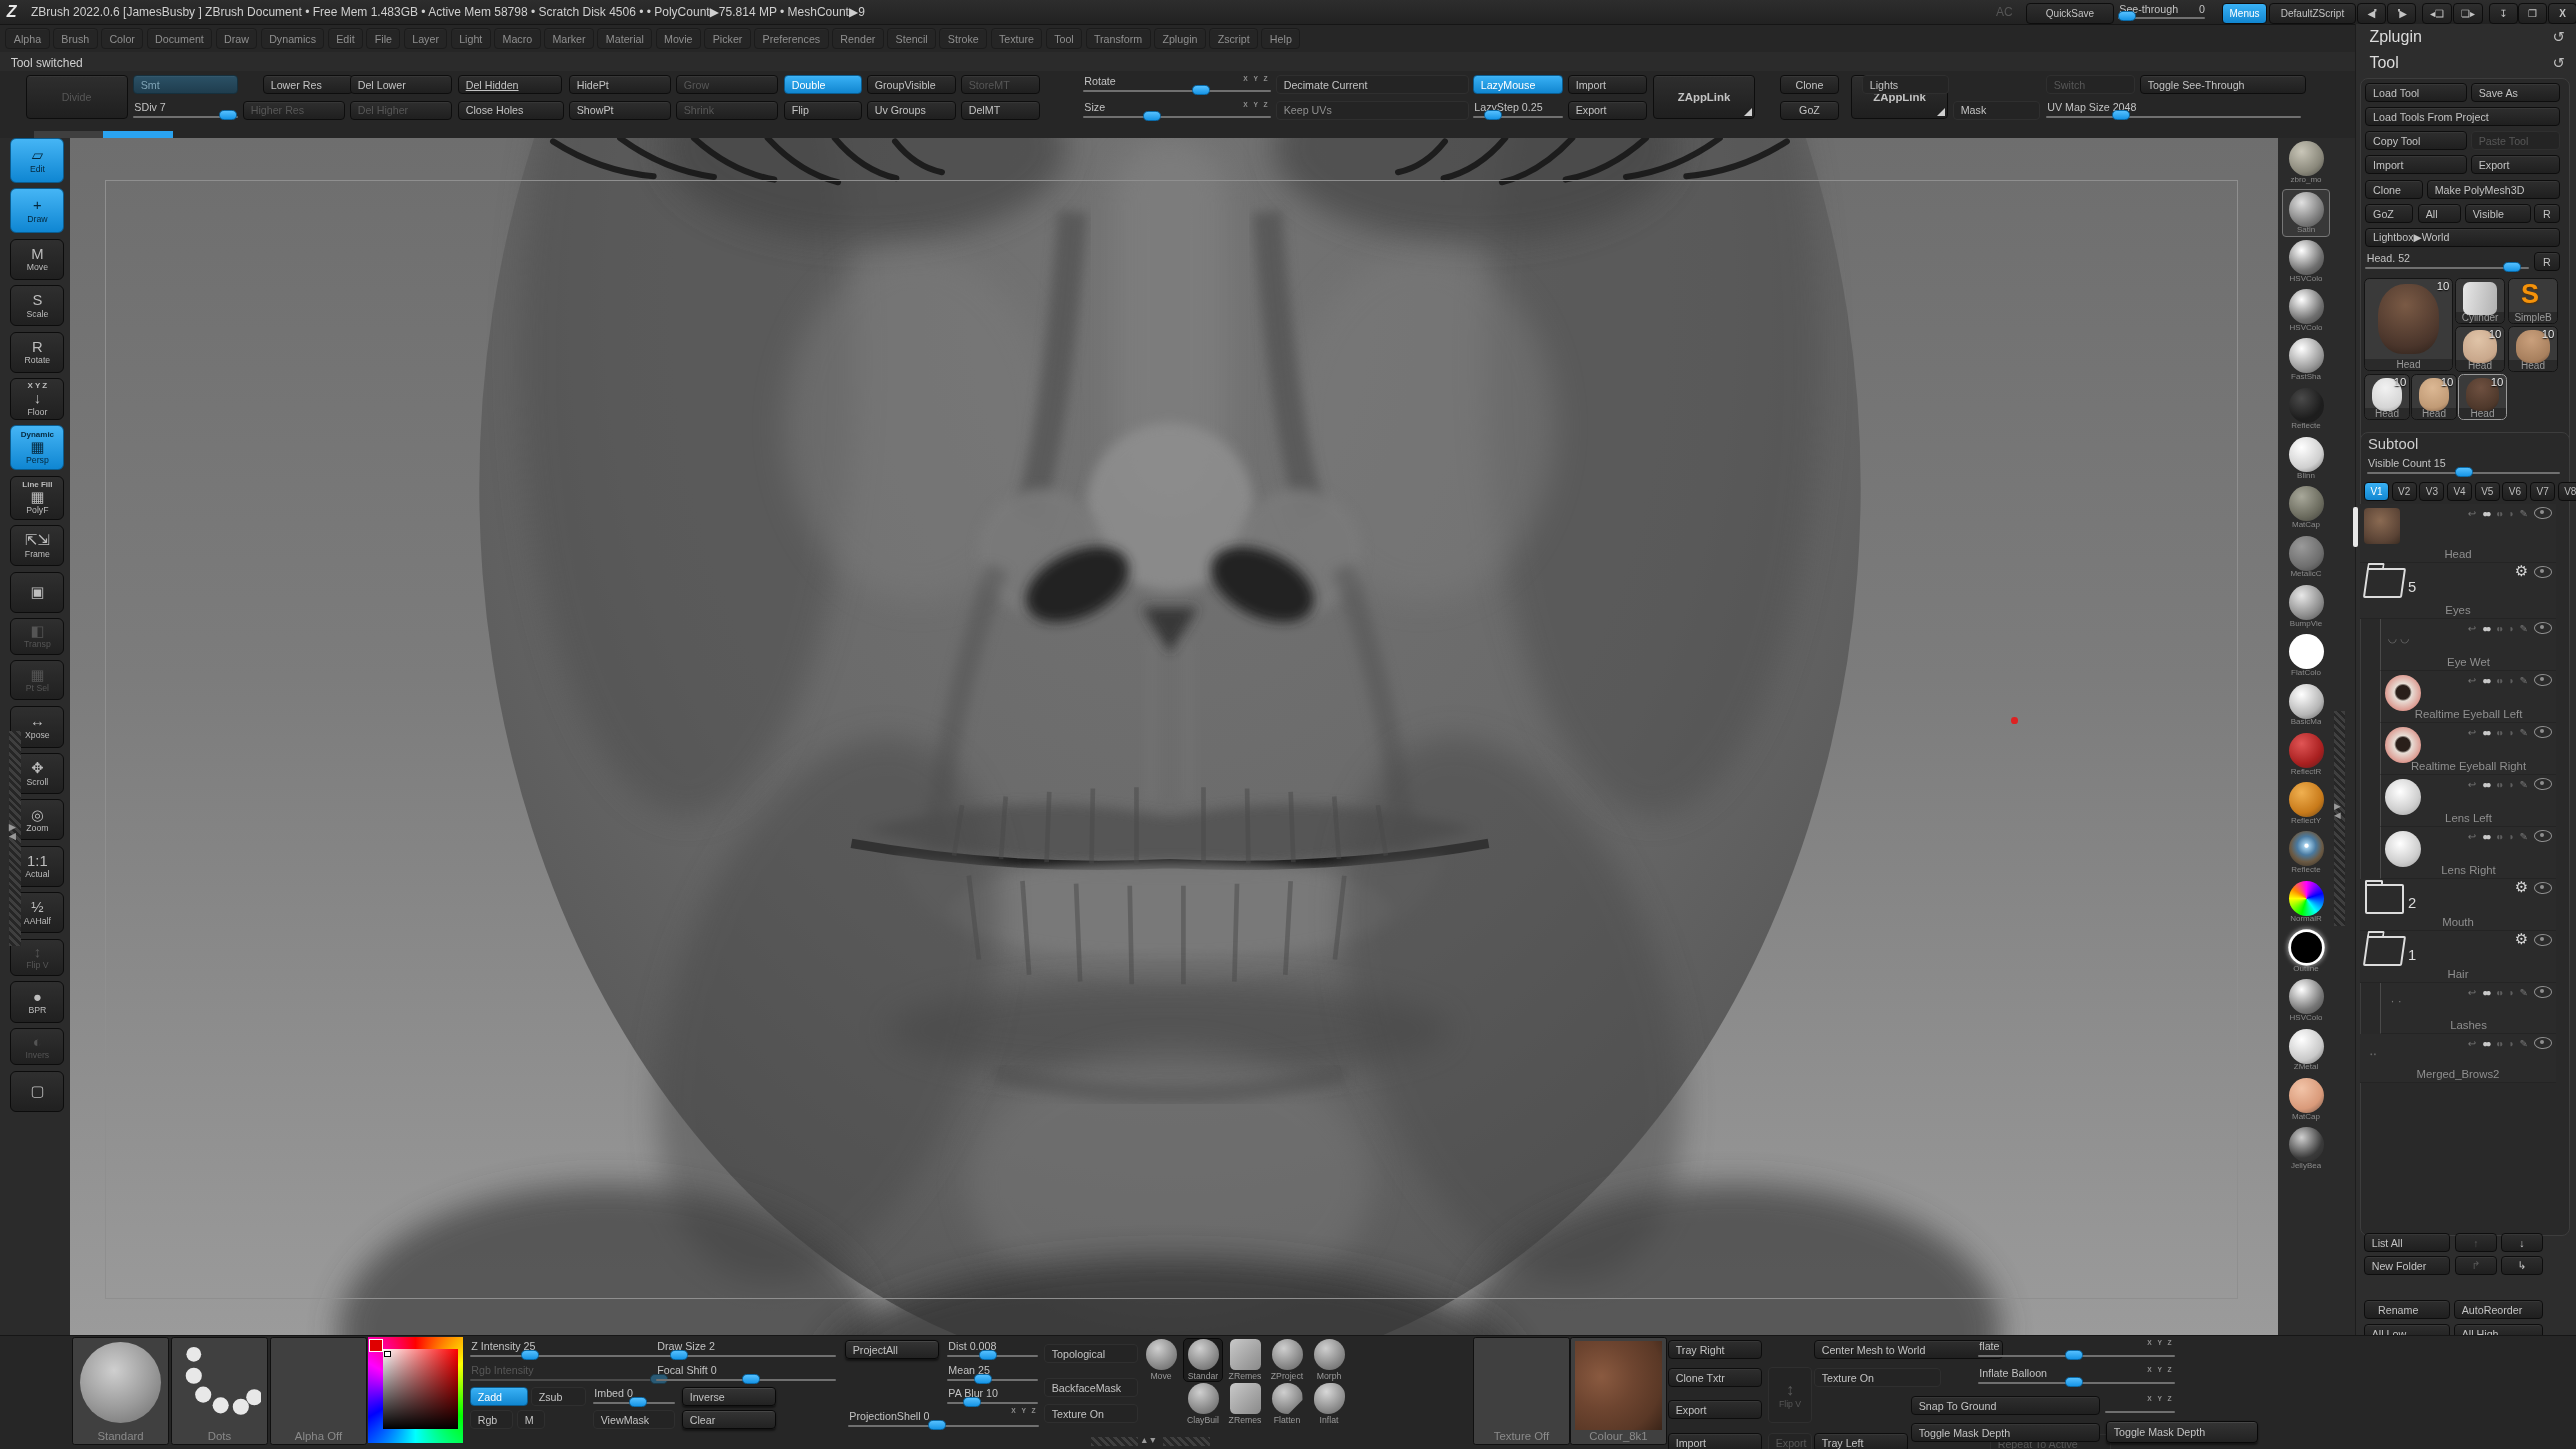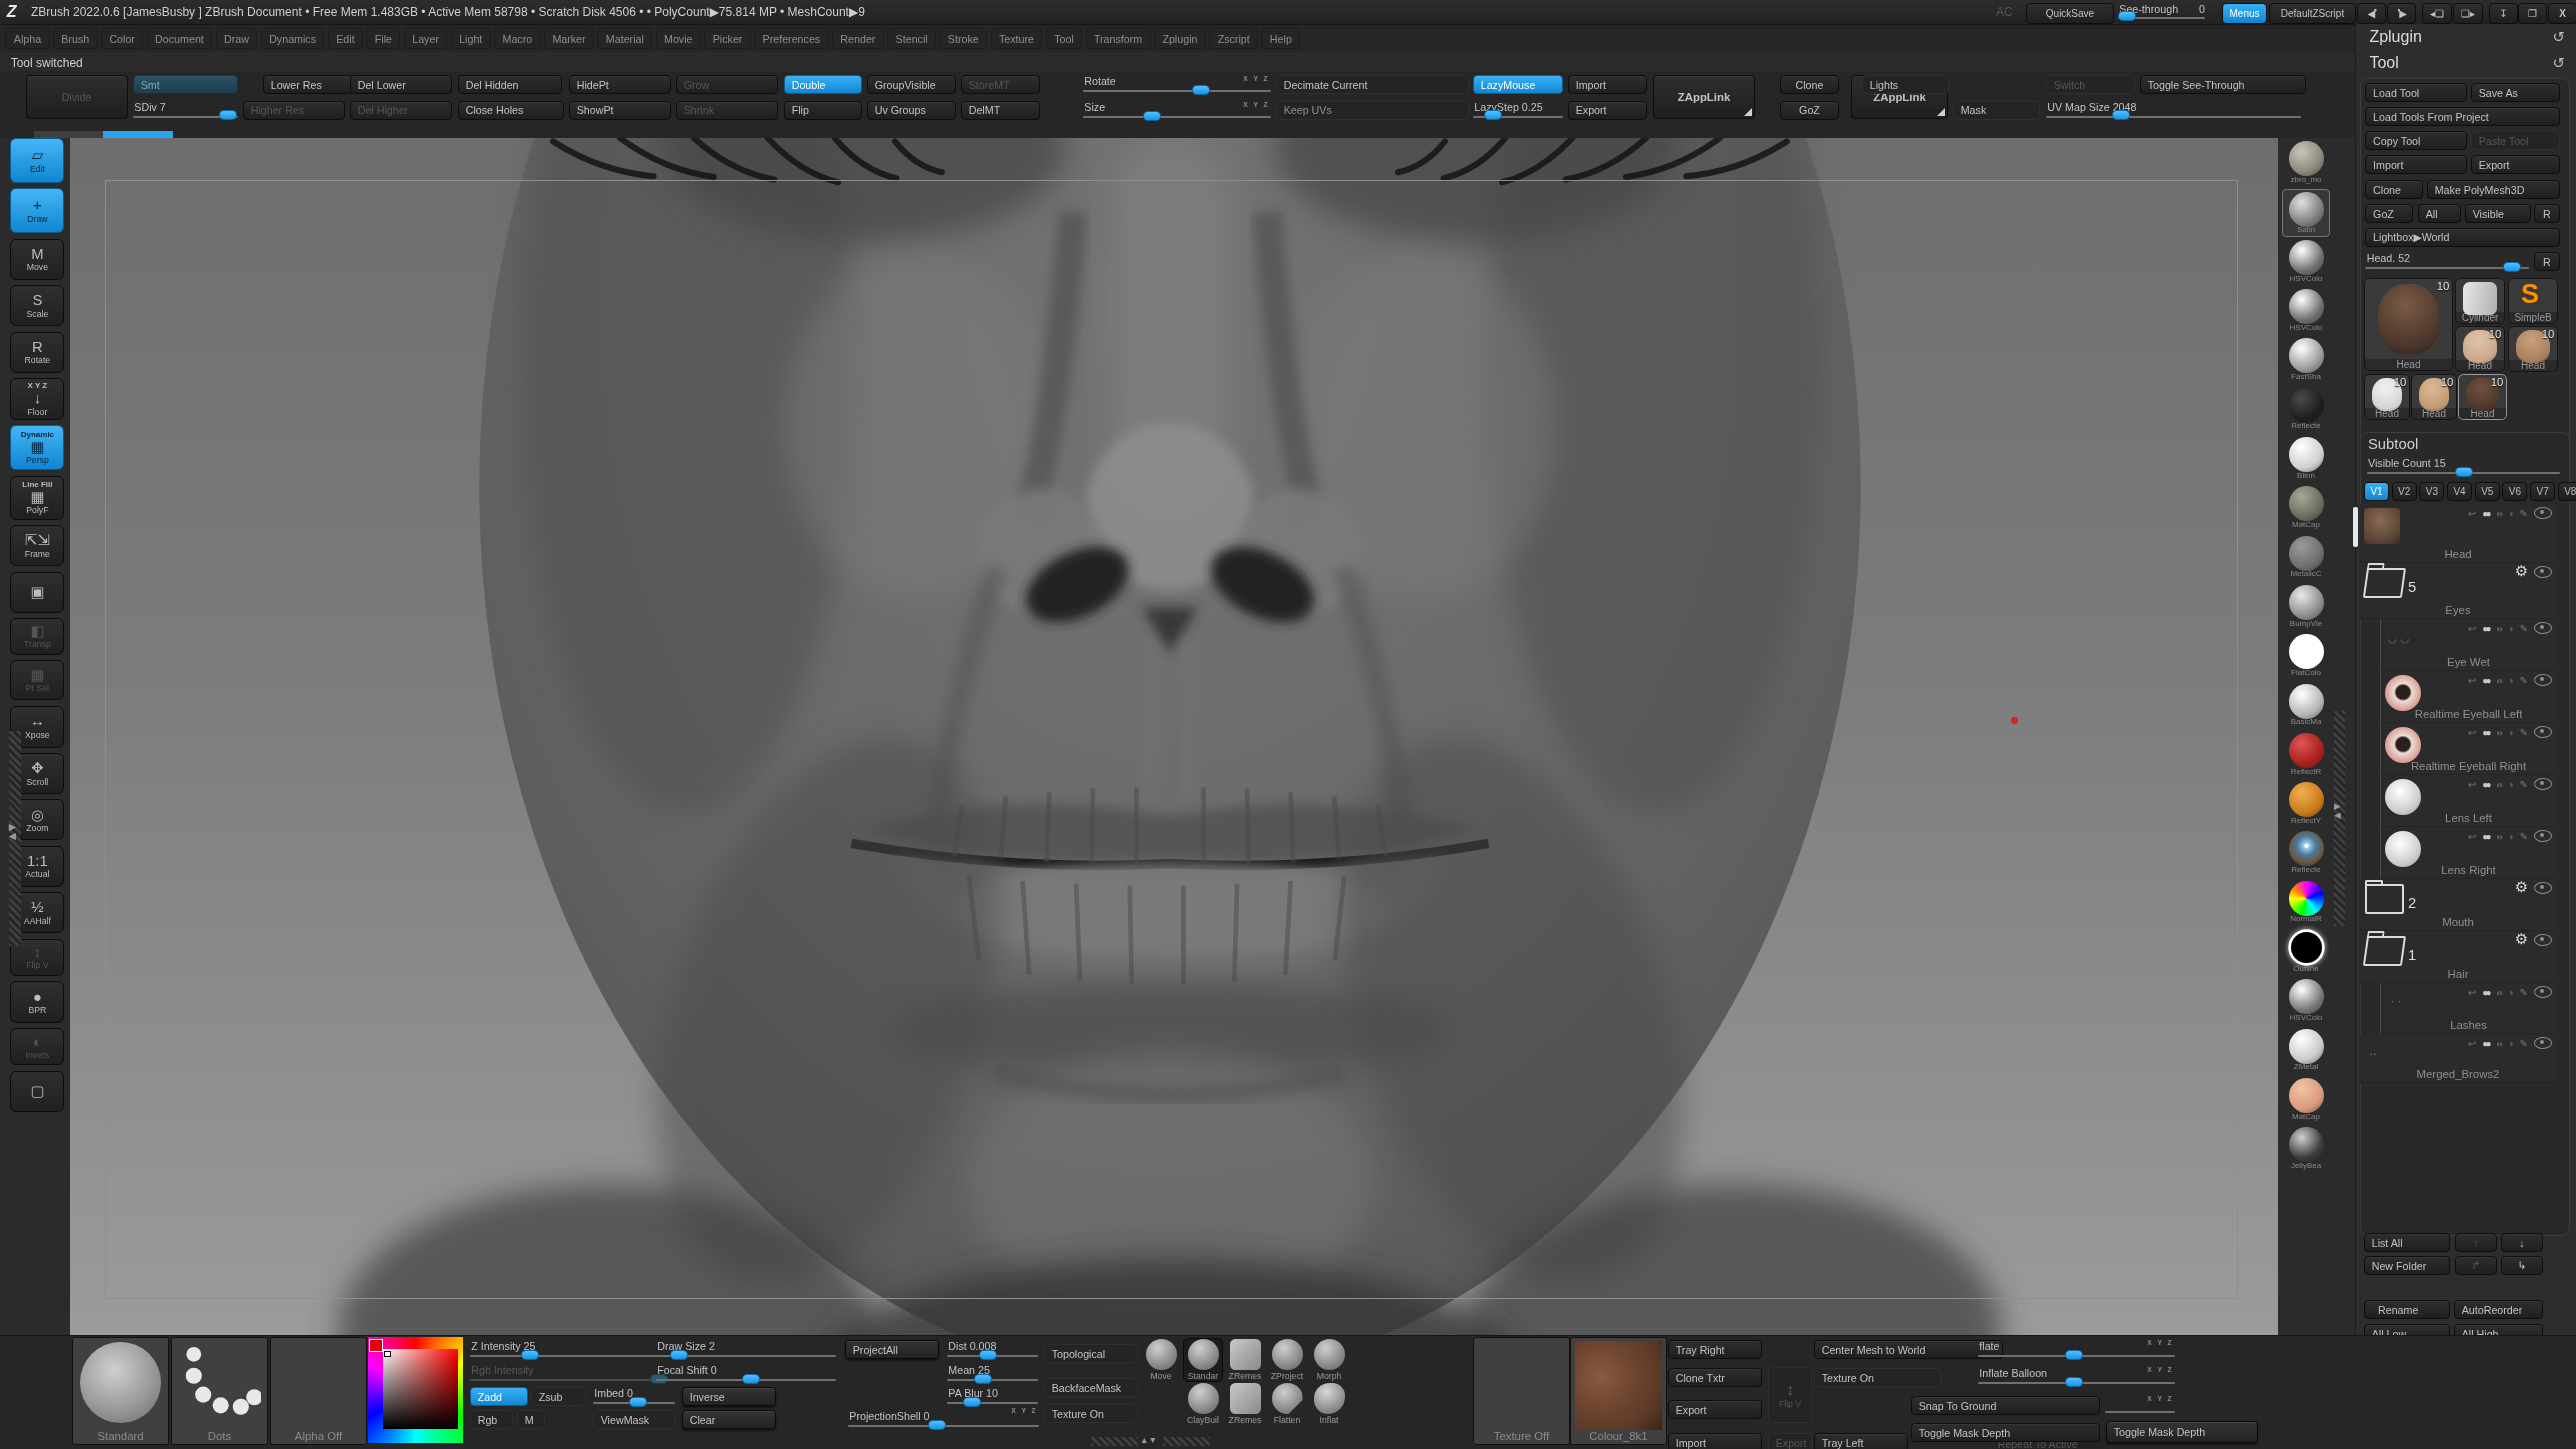--- a/index.html
+++ b/index.html
@@ -218,21 +218,21 @@
     <div class="btn bluedim" style="left:133px;top:4px;width:105px;">Smt</div>
     <div class="slider" style="left:133px;top:29.5px;width:105px;height:19px;text-align:right;">
       <span class="lab">SDiv 7</span>
         <div class="track"></div>
         <div class="knob" style="right:1.3px;"></div>
     </div>
     <div class="btn" style="left:243px;top:4px;width:90px;margin-left:20px;">Lower Res</div>
     <div class="btn dim" style="left:243px;top:29.5px;width:102px;">Higher Res</div>
     <div class="btn" style="left:350px;top:4px;width:102px;">Del Lower</div>
     <div class="btn dim" style="left:350px;top:29.5px;width:102px;">Del Higher</div>
-    <div class="btn" style="left:458px;top:4px;width:104px;">Del Hidden</div>
+    <div class="btn" style="left:458px;top:4px;width:104px;text-decoration:underline;">Del Hidden</div>
     <div class="btn" style="left:458px;top:29.5px;width:106px;">Close Holes</div>
     <div class="btn" style="left:569px;top:4px;width:102px;">HidePt</div>
     <div class="btn" style="left:569px;top:29.5px;width:102px;">ShowPt</div>
     <div class="btn dim" style="left:676px;top:4px;width:102px;">Grow</div>
     <div class="btn dim" style="left:676px;top:29.5px;width:102px;">Shrink</div>
     <div class="btn blue" style="left:784px;top:4px;width:78px;">Double</div>
     <div class="btn" style="left:784px;top:29.5px;width:78px;">Flip</div>
     <div class="btn" style="left:867px;top:4px;width:89px;">GroupVisible</div>
     <div class="btn" style="left:867px;top:29.5px;width:89px;">Uv Groups</div>
     <div class="btn dim" style="left:961px;top:4px;width:79px;">StoreMT</div>

